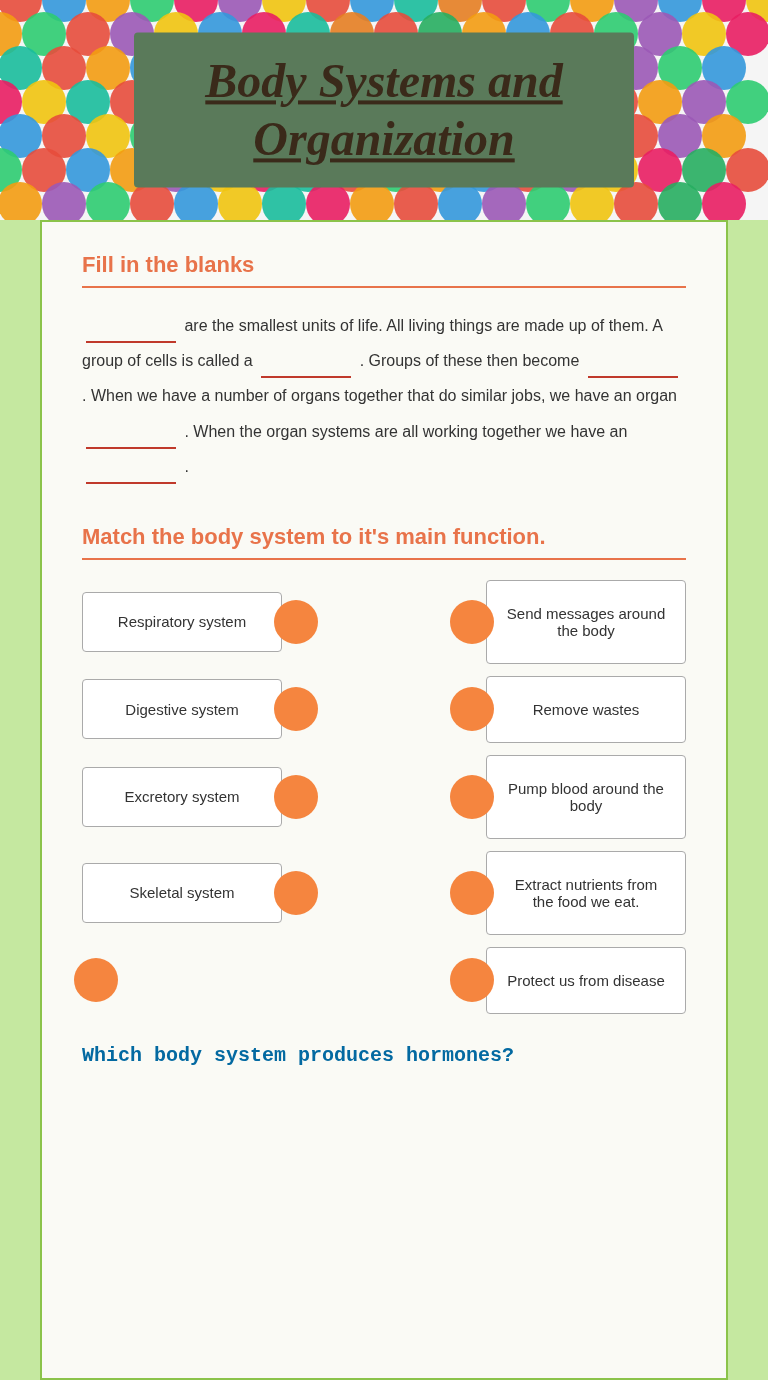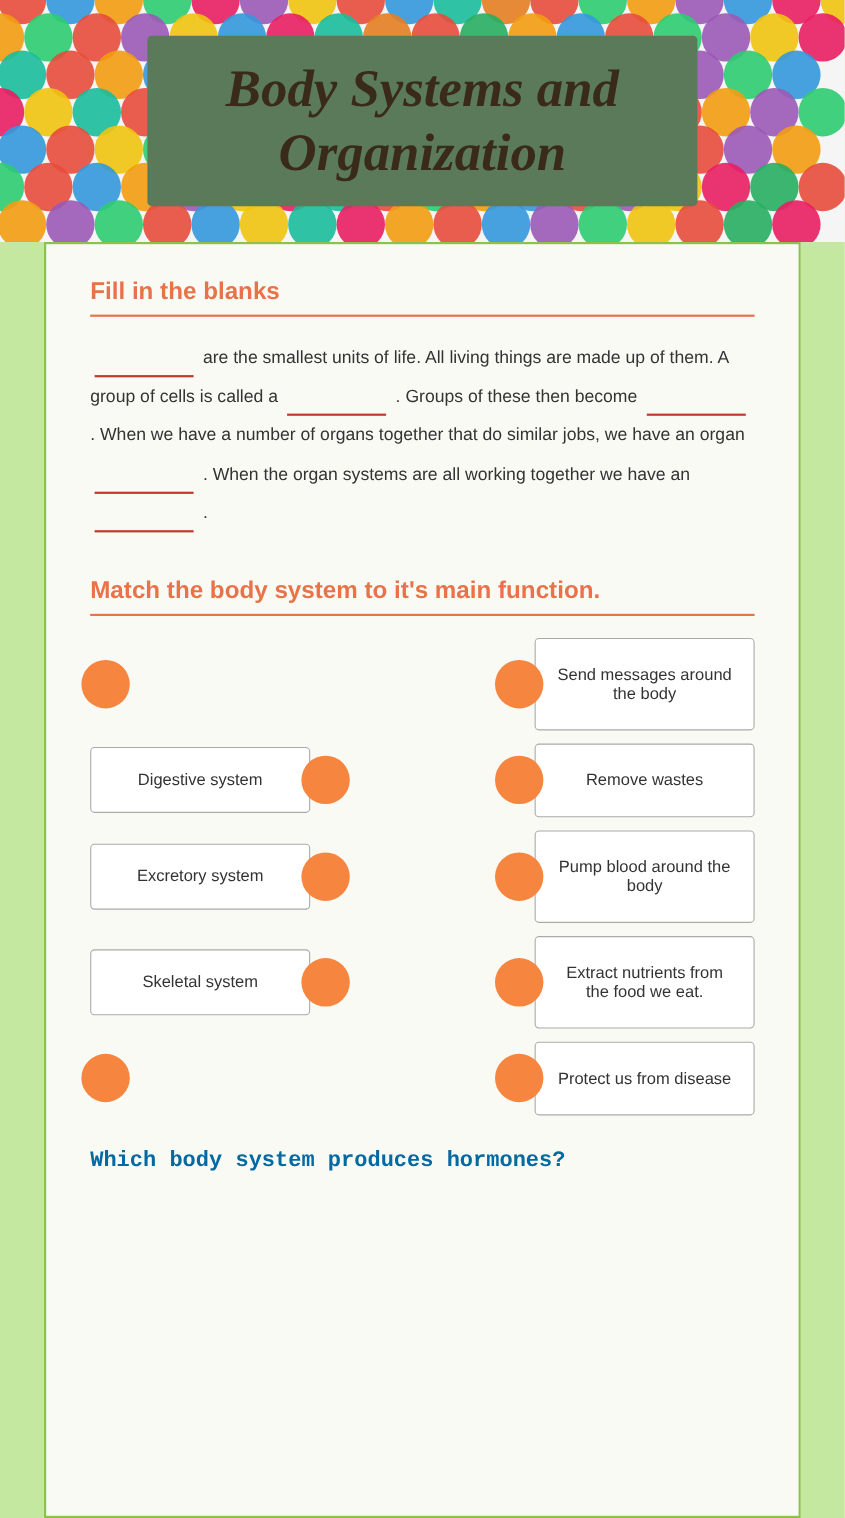--- a/index.html
+++ b/index.html
@@ -39,20 +39,21 @@
       width: 500px;
     }
 
     .title-text {
       font-family: Georgia, 'Times New Roman', serif;
       font-size: 48px;
       color: #3a2a1a;
       line-height: 1.2;
       font-style: italic;
       font-weight: bold;
+      text-decoration: underline;
     }
 
     
     .main-content {
       background: #fafaf5;
       margin: 0 40px;
       padding: 30px 40px 40px;
       border: 2px solid #8bc34a;
       min-height: 1160px;
     }
@@ -382,20 +383,23 @@
   </div>
 
   <div class="match-section">
     <div class="section-title">Match the body system to it's main function.</div>
     <hr class="section-divider">
 
     <div class="match-grid">
 
       <div class="match-row">
         <div class="match-left">
+          <div class="system-box">
+            <span>Respiratory system</span>
+          </div>
           <div class="orange-dot left-dot"></div>
         </div>
         <div class="spacer"></div>
         <div class="match-right">
           <div class="orange-dot right-dot"></div>
           <div class="function-box">
             <span>Send messages around the body</span>
           </div>
         </div>
       </div>

